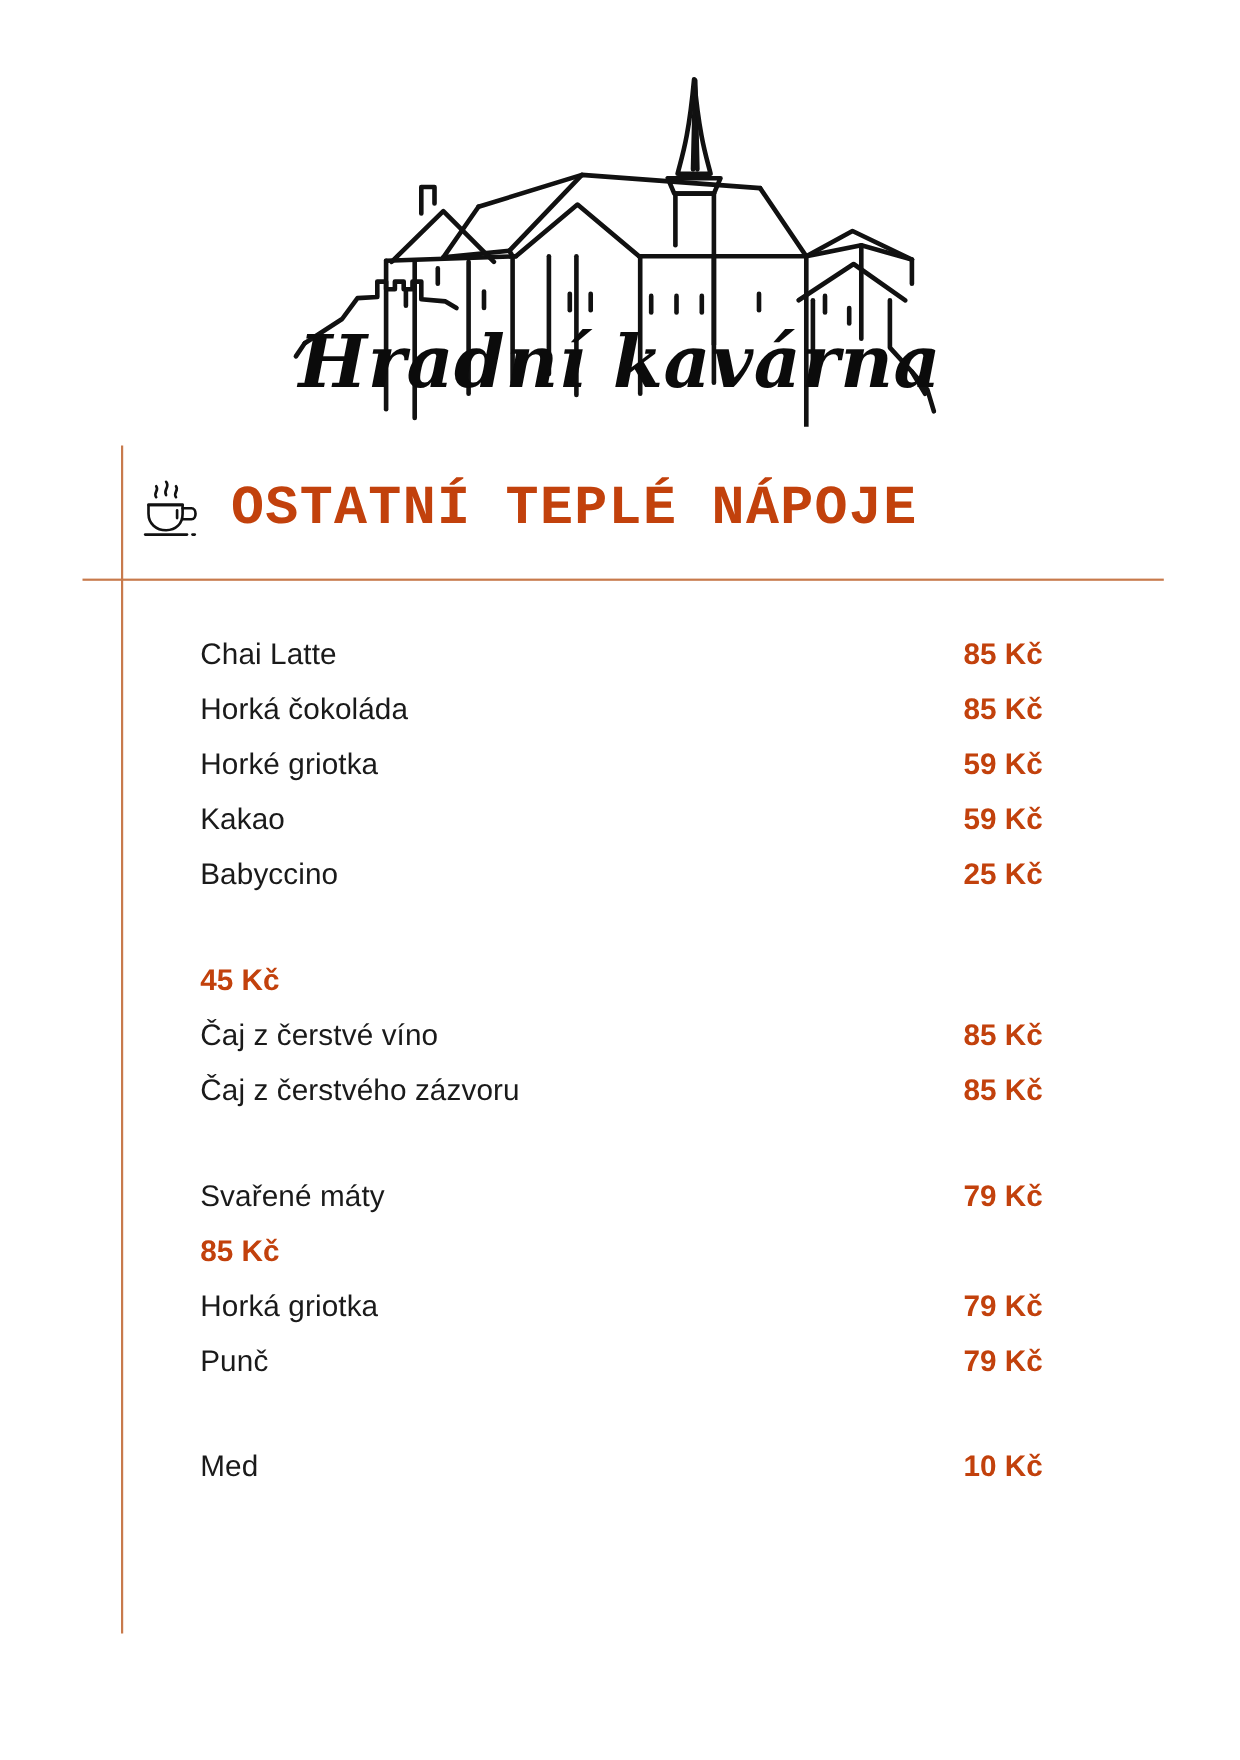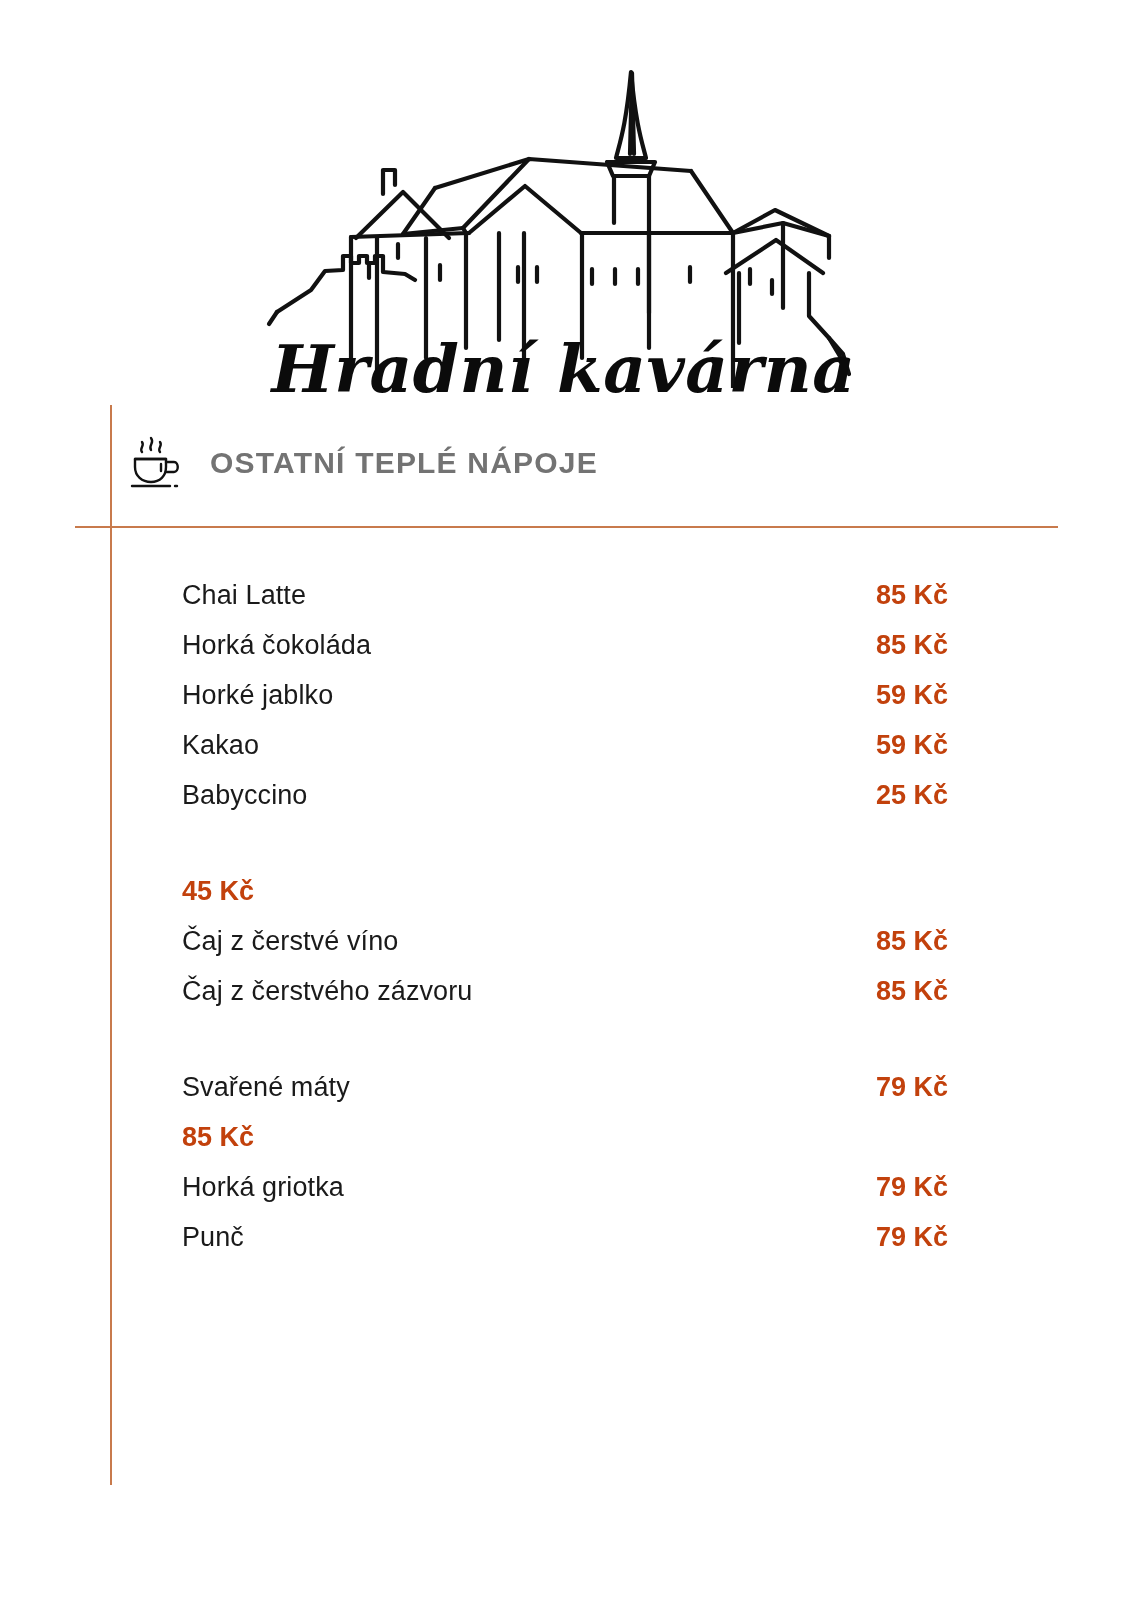--- a/index.html
+++ b/index.html
@@ -48,21 +48,20 @@
     top: 290px;
     width: 1127px;
     text-align: center;
     font-family: "DejaVu Serif", "Liberation Serif", serif;
     font-style: italic;
     font-weight: 700;
     font-size: 66px;
     letter-spacing: 0.5px;
     color: #0b0b0b;
     white-space: nowrap;
-    margin-top: 40px;
   }
 
   
   .rule-vertical {
     position: absolute;
     left: 110px;
     top: 405px;
     width: 2px;
     height: 1080px;
     background: #c87a4c;
@@ -86,25 +85,25 @@
     gap: 26px;
     height: 90px;
   }
   .cup-icon {
     width: 56px;
     height: 58px;
     flex: 0 0 auto;
   }
   .cup-icon svg { display: block; }
   .section-title {
-    font-family: Liberation Sans, sans-serif;
+    font-family: Liberation Mono, monospace;
     font-weight: 700;
-    font-size: 30px;
+    font-size: 50px;
     letter-spacing: 1.2px;
-    color: #737373;
+    color: #c2410c;
     white-space: nowrap;
     line-height: 1;
   }
 
   
   .menu {
     position: absolute;
     left: 182px;
     top: 570px;
     width: 766px;
@@ -245,21 +244,21 @@
       <div class="menu-group">
         <div class="menu-row">
           <span class="item-name">Chai Latte</span>
           <span class="item-price">85 Kč</span>
         </div>
         <div class="menu-row">
           <span class="item-name">Horká čokoláda</span>
           <span class="item-price">85 Kč</span>
         </div>
         <div class="menu-row">
-          <span class="item-name">Horké jablko</span>
+          <span class="item-name">Horké griotka</span>
           <span class="item-price">59 Kč</span>
         </div>
         <div class="menu-row">
           <span class="item-name">Kakao</span>
           <span class="item-price">59 Kč</span>
         </div>
         <div class="menu-row">
           <span class="item-name">Babyccino</span>
           <span class="item-price">25 Kč</span>
         </div>
@@ -287,15 +286,21 @@
         </div>
         <div class="menu-row">
           <span class="item-name">Horká griotka</span>
           <span class="item-price">79 Kč</span>
         </div>
         <div class="menu-row">
           <span class="item-name">Punč</span>
           <span class="item-price">79 Kč</span>
         </div>
       </div>
+      <div class="menu-group">
+        <div class="menu-row">
+          <span class="item-name">Med</span>
+          <span class="item-price">10 Kč</span>
+        </div>
+      </div>
     </div>
 
 </div>
 
 </body></html>

